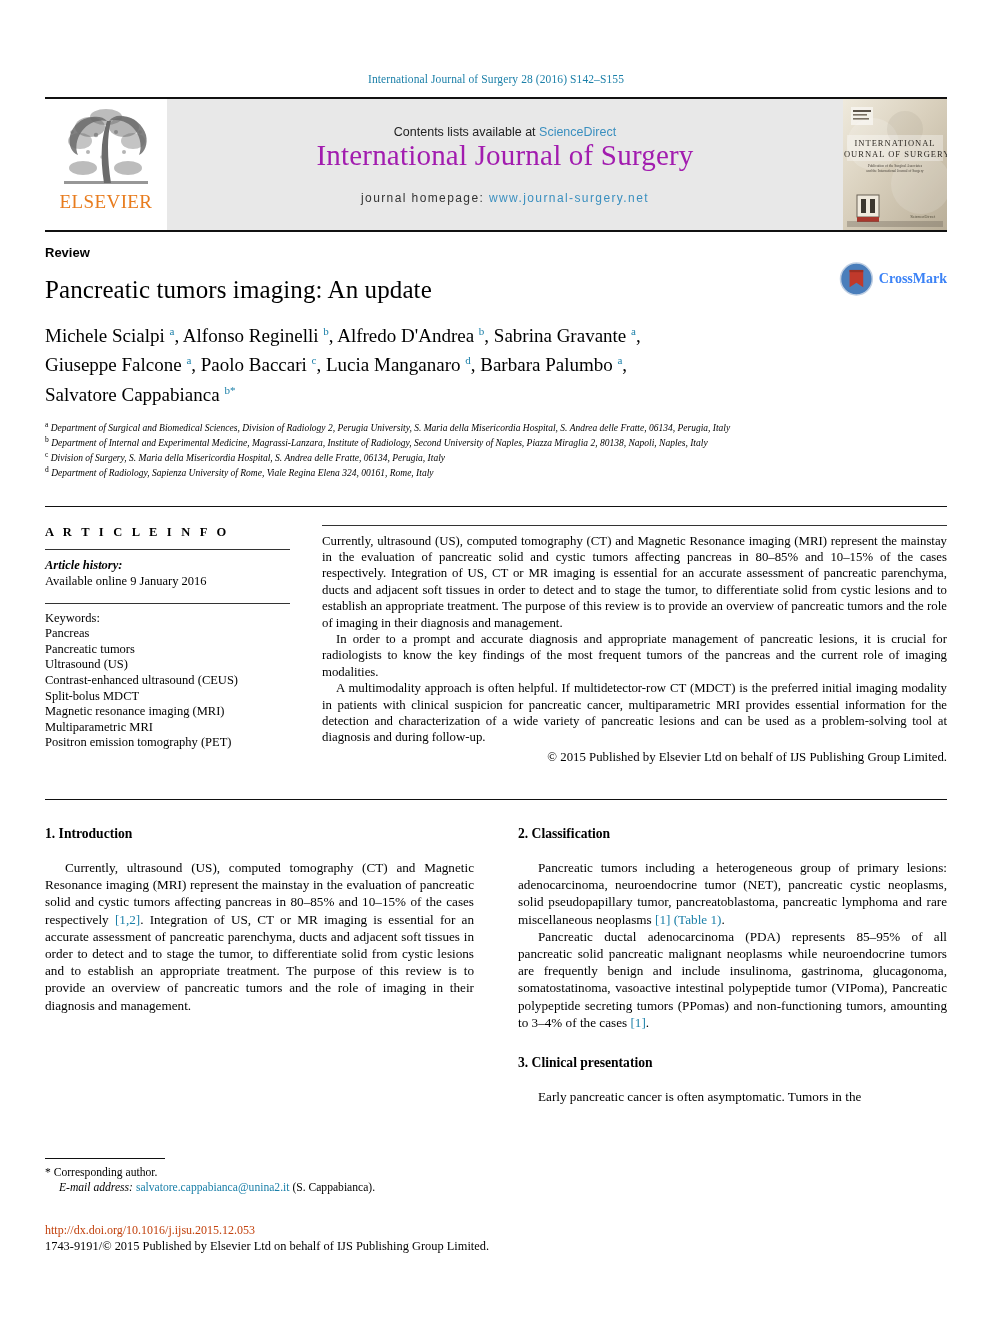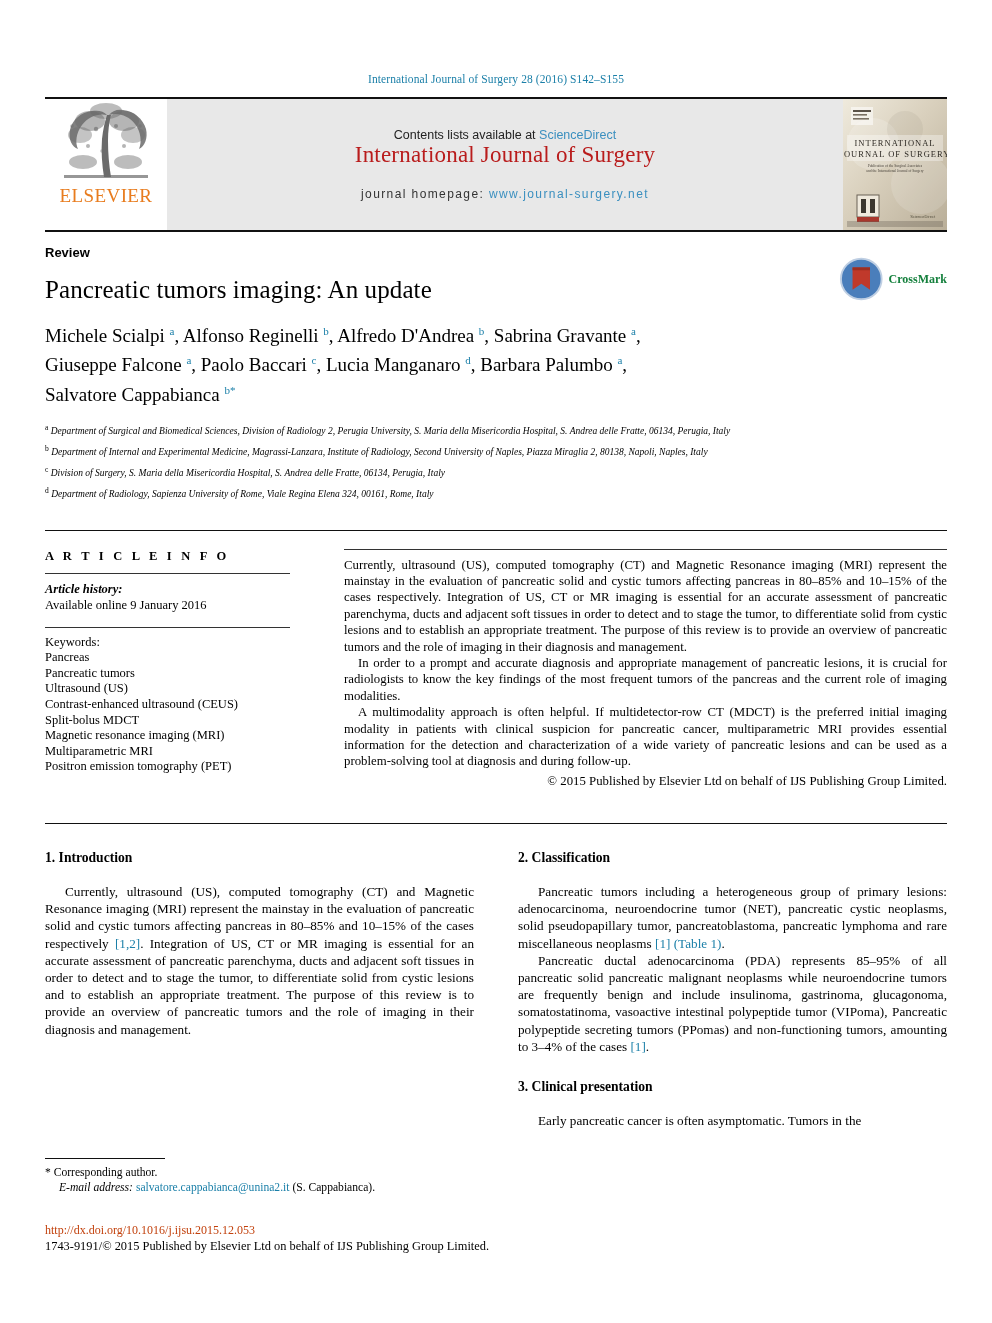--- a/index.html
+++ b/index.html
@@ -39,20 +39,21 @@
     align-items: stretch;
     height: 131px;
   }
   .elsevier-logo {
     width: 122px;
     flex: 0 0 122px;
     display: flex;
     flex-direction: column;
     align-items: center;
     justify-content: flex-start;
+    padding-top: 6px;
     background: #fff;
   }
   .tree {
     width: 96px;
     height: 84px;
     position: relative;
   }
   .elsevier-word {
     color: #e87c1e;
     font-family: "Liberation Serif", serif;
@@ -72,22 +73,22 @@
   .contents-line {
     font-family: "Liberation Sans", sans-serif;
     font-size: 12.5px;
     color: #222;
   }
   .contents-line .sd {
     color: #3a8fbf;
   }
   .journal-title {
     font-family: "Liberation Serif", serif;
-    font-size: 23px;
-    color: #b91c1c;
+    font-size: 29px;
+    color: #a21caf;
     letter-spacing: .2px;
   }
   .homepage-line {
     font-family: "Liberation Sans", sans-serif;
     font-size: 12px;
     color: #333;
     letter-spacing: 1.4px;
     margin-top: 19px;
   }
   .homepage-line .url {
@@ -130,50 +131,50 @@
   .authors sup {
     color: #1a7fa8;
     font-size: 11px;
     vertical-align: super;
   }
   .authors sup.star { color: #1a7fa8; }
   .affiliations {
     margin-top: 12px;
     font-size: 9.5px;
     font-style: italic;
-    line-height: 17px;
+    line-height: 11px;
   }
   .affiliations sup {
     font-style: normal;
     font-size: 7.5px;
   }
   .crossmark {
     position: absolute;
     right: 0;
     top: 22px;
     width: 108px;
     height: 50px;
     display: flex;
     align-items: center;
   }
   .crossmark-label {
     font-family: "Liberation Serif", serif;
     font-weight: bold;
-    font-size: 12px;
+    font-size: 14px;
     margin-left: 5px;
-    color: #15803d;
+    color: #3b82f6;
   }
 
   
   .info-abstract {
     margin: 26px 45px 0 45px;
     border-top: 1px solid #111;
     padding-top: 18px;
     display: flex;
-    gap: 54px;
+    gap: 32px;
   }
   .col-info {
     flex: 0 0 245px;
   }
   .col-abstract {
     flex: 1 1 auto;
   }
   .sec-head {
     font-family: "Liberation Serif", serif;
     font-weight: bold;

